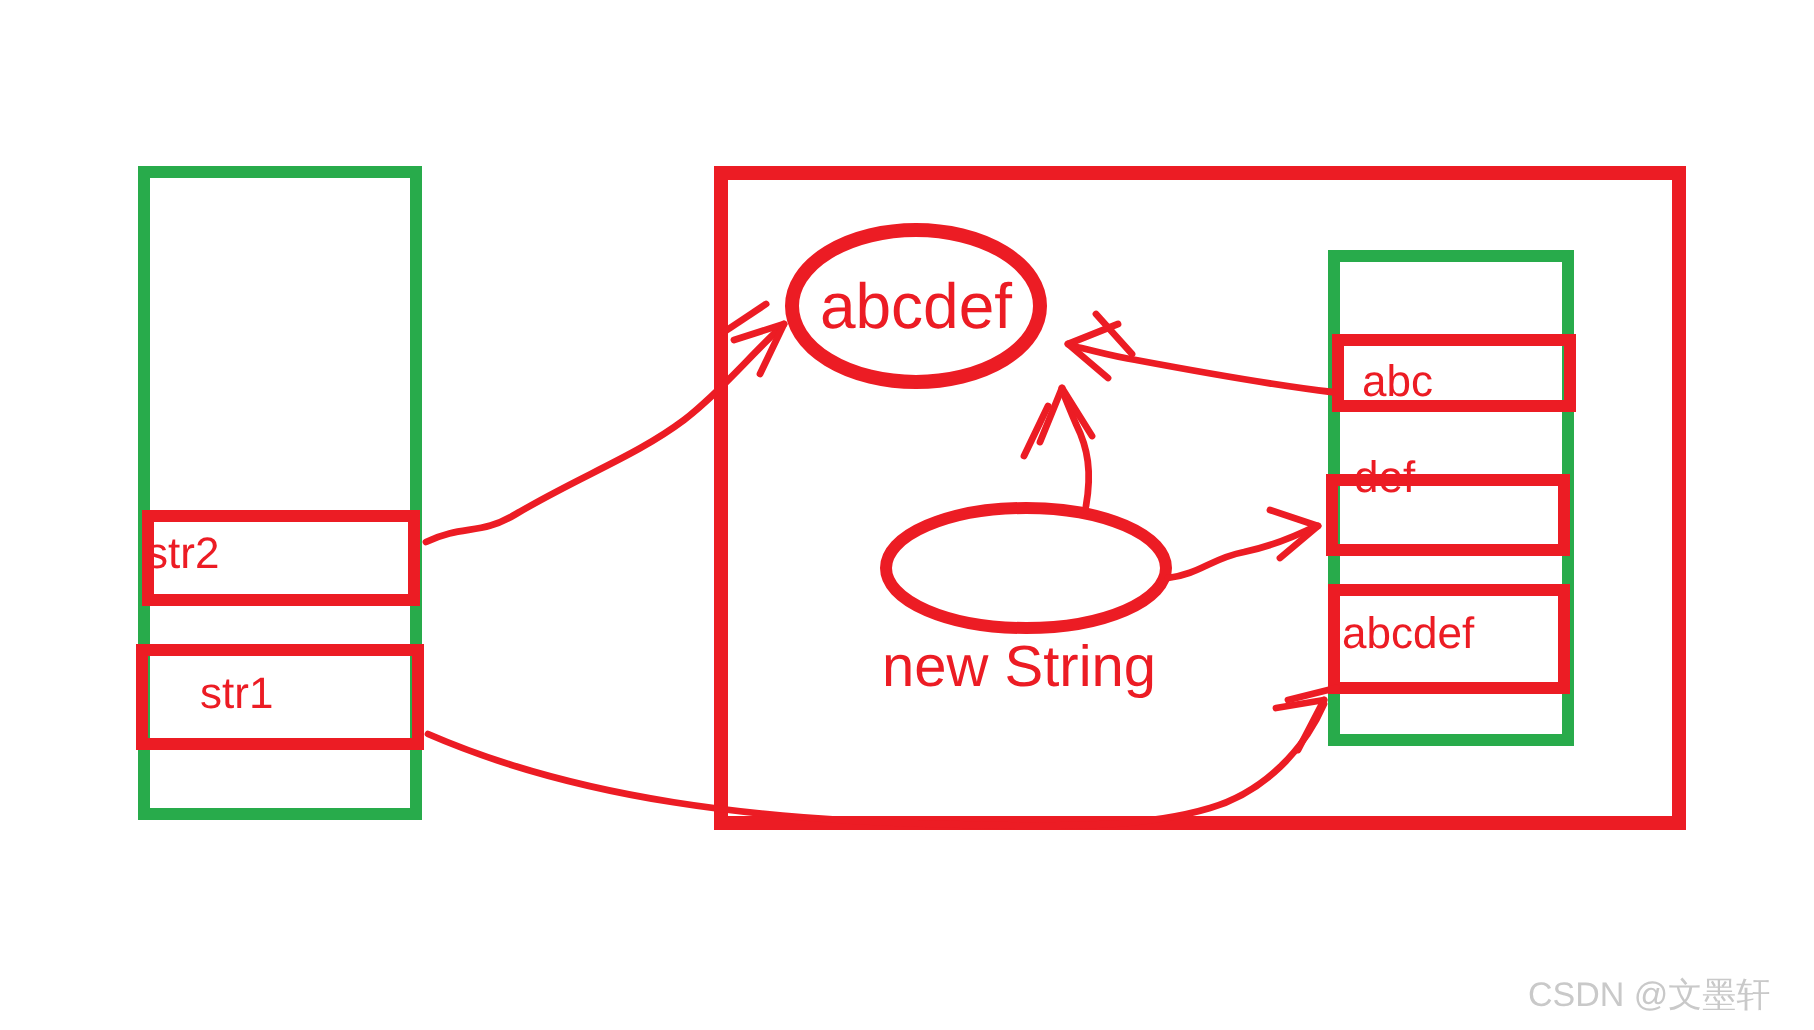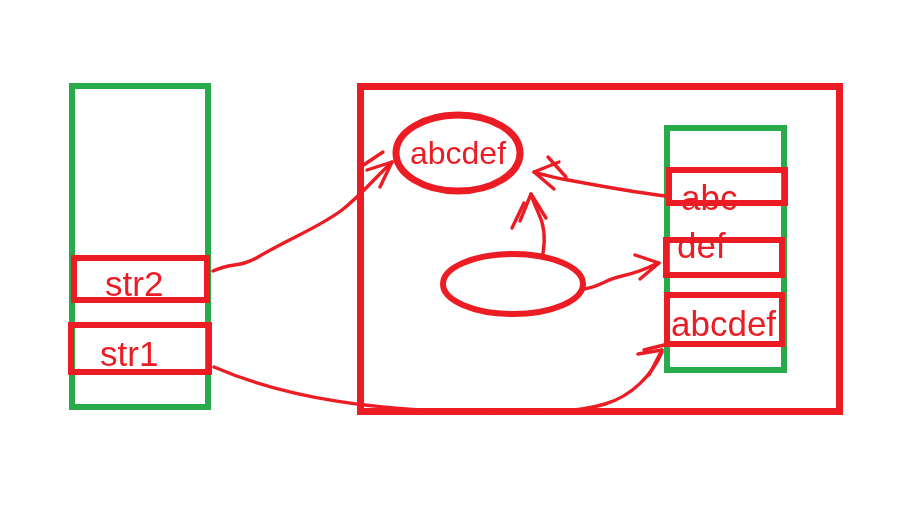--- a/index.html
+++ b/index.html
@@ -15,21 +15,21 @@
     overflow:hidden;
     font-family:"Liberation Sans","DejaVu Sans",sans-serif;
   }
   .rect{position:absolute;box-sizing:border-box;background:transparent;}
   .green-rect{border:6px solid var(--green);}
   .red-box{border:6px solid var(--red);}
   .big-red-rect{border:7px solid var(--red);}
   .label{
     position:absolute;
     color:var(--red);
-    font-size:35px;
+    font-size:22px;
     line-height:1;
     white-space:nowrap;
   }
   .ellipse-label{
     position:absolute;
     color:var(--red);
     font-size:31px;
     line-height:1;
     display:flex;align-items:center;justify-content:center;
   }
@@ -53,21 +53,21 @@
   }
 </style>
 </head>
 <body>
 
 <div class="canvas">
 
   <div class="rect green-rect" style="left:69px;top:83px;width:142px;height:327px;"></div>
 
   <div class="rect red-box" style="left:71px;top:255px;width:139px;height:48px;"></div>
-  <div class="label" style="left:105px;top:266px;">str2</div>
+  <div class="label" style="left:73px;top:266px;">str2</div>
 
   <div class="rect red-box" style="left:68px;top:322px;width:144px;height:53px;"></div>
   <div class="label" style="left:100px;top:336px;">str1</div>
 
   <div class="rect big-red-rect" style="left:357px;top:83px;width:486px;height:332px;"></div>
 
   <div class="rect green-rect" style="left:664px;top:125px;width:123px;height:248px;"></div>
 
   <div class="rect red-box" style="left:666px;top:167px;width:122px;height:39px;"></div>
   <div class="label" style="left:681px;top:180px;">abc</div>
@@ -114,15 +114,17 @@
     <g>
       <path class="stroke arrow" d="M214,367 C290,400 380,410 470,412 C540,414 575,413 605,404 C632,396 652,375 662,352"></path>
       <path class="stroke arrow" d="M662,350 L638,354"></path>
       <path class="stroke arrow" d="M662,350 L649,375"></path>
       <path class="stroke arrow" d="M668,344 L644,350"></path>
     </g>
   </svg>
 
   <div class="ellipse-label" style="left:396px;top:133px;width:124px;height:40px;font-size:32px;">abcdef</div>
 
+  <div class="label" style="left:441px;top:320px;font-size:29px;">new String</div>
 
+  <div class="watermark" style="left:764px;top:489px;">CSDN @文墨轩</div>
 
 </div>
 
 </body></html>

